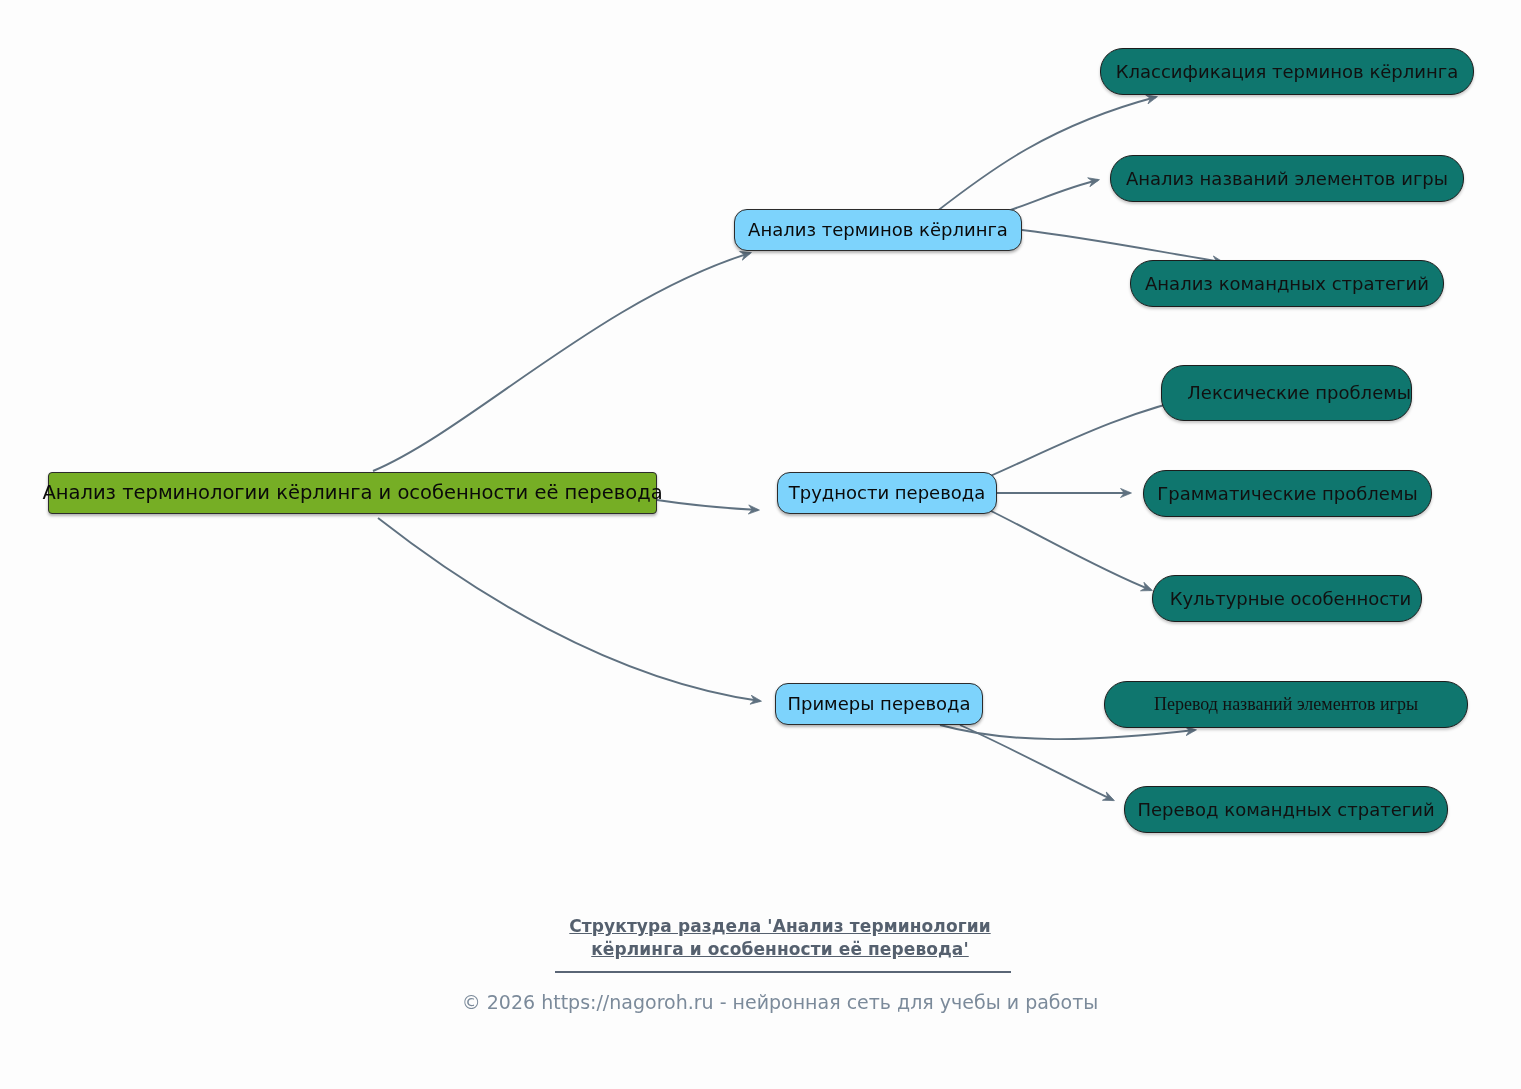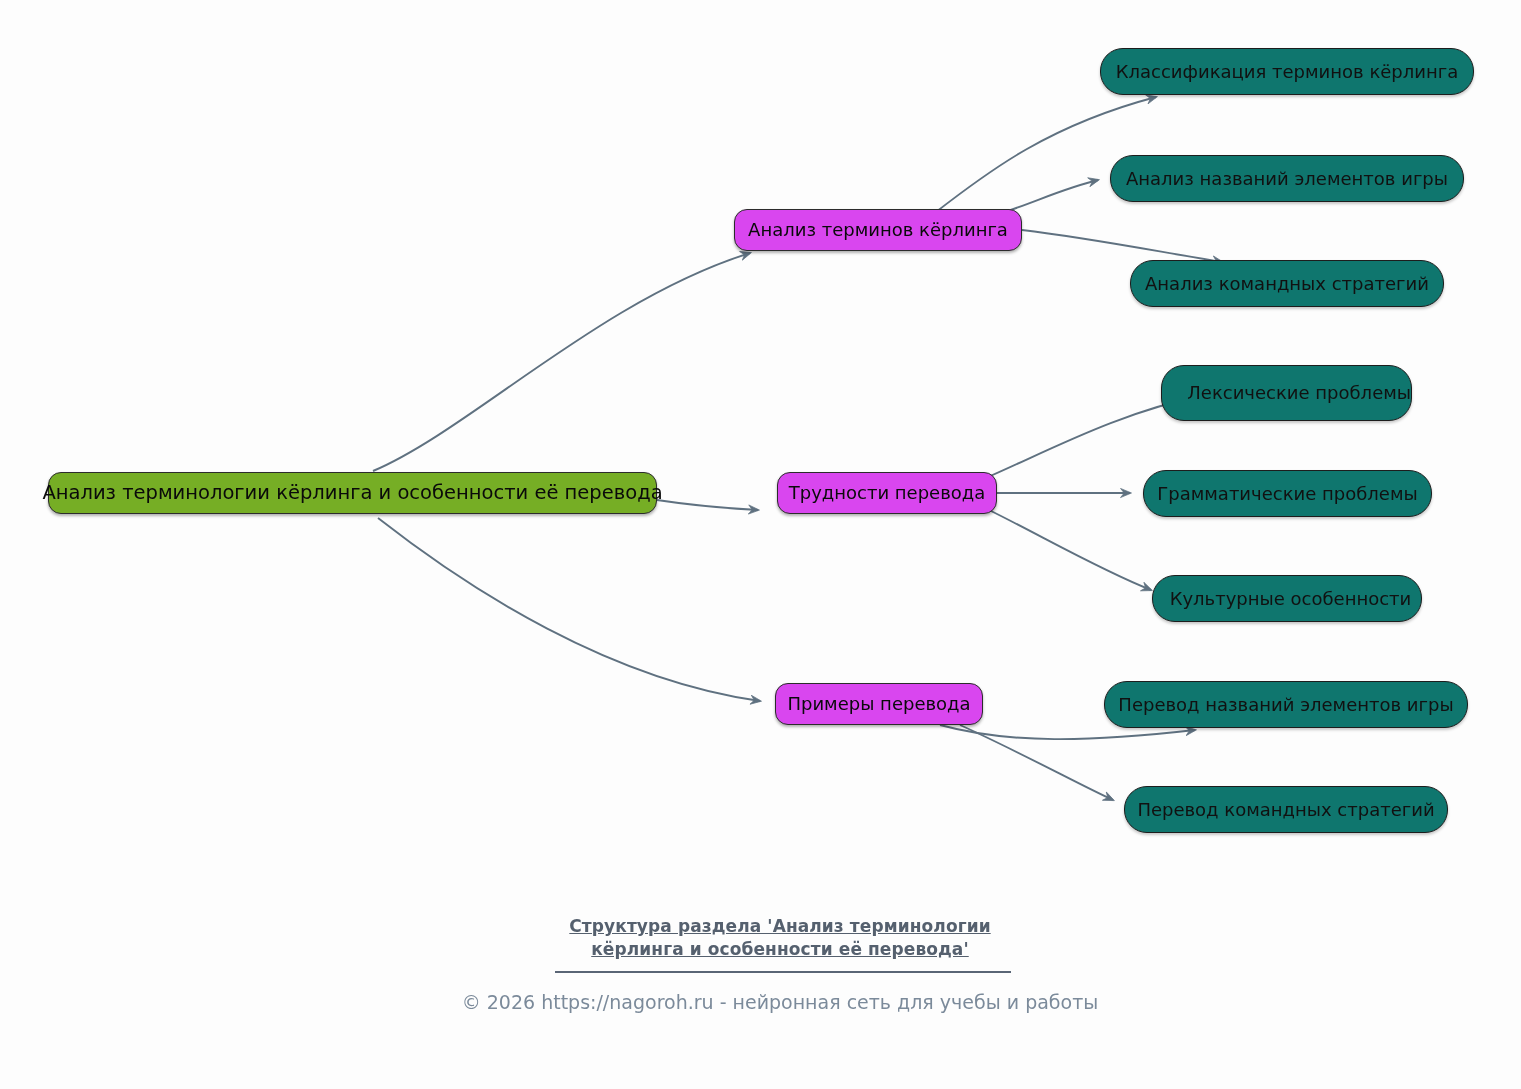--- a/index.html
+++ b/index.html
@@ -29,27 +29,27 @@
     display: flex;
     align-items: center;
     justify-content: center;
     text-align: center;
     white-space: nowrap;
     line-height: 1.1;
   }
   .node-root {
     background: #76ae25;
     border: 1.6px solid #2c2c2c;
-    border-radius: 13px;
+    border-radius: 4px;
     color: #0a0a0a;
     font-size: 19.5px;
     box-shadow: 0 2px 3px rgba(0,0,0,0.30);
   }
   .node-branch {
-    background: #d946ef;
+    background: #7dd3fc;
     border: 1.6px solid #2c2c2c;
     border-radius: 13px;
     color: #0a0a0a;
     font-size: 18px;
     box-shadow: 0 2px 3px rgba(0,0,0,0.30);
   }
   .node-leaf {
     background: #0f766e;
     border: 1.7px solid #1d1d1d;
     border-radius: 23px;
@@ -147,21 +147,21 @@
   <div class="node node-leaf" style="left:1161px; top:365px; width:251px; height:56px;justify-content:flex-end;">
     <span>Лексические проблемы</span>
   </div>
   <div class="node node-leaf" style="left:1143px; top:470px; width:289px; height:47px;">
     <span>Грамматические проблемы</span>
   </div>
   <div class="node node-leaf" style="left:1152px; top:575px; width:270px; height:47px;padding-left:7px;">
     <span>Культурные особенности</span>
   </div>
 
-  <div class="node node-leaf" style="left:1104px; top:681px; width:364px; height:47px;">
+  <div class="node node-leaf" style="left:1104px; top:681px; width:364px; height:47px;font-family:Liberation Serif, serif;">
     <span>Перевод названий элементов игры</span>
   </div>
   <div class="node node-leaf" style="left:1124px; top:786px; width:324px; height:47px;">
     <span>Перевод командных стратегий</span>
   </div>
 
   <div id="caption">
     <div>Структура раздела 'Анализ терминологии</div>
     <div>кёрлинга и особенности её перевода'</div>
   </div>

